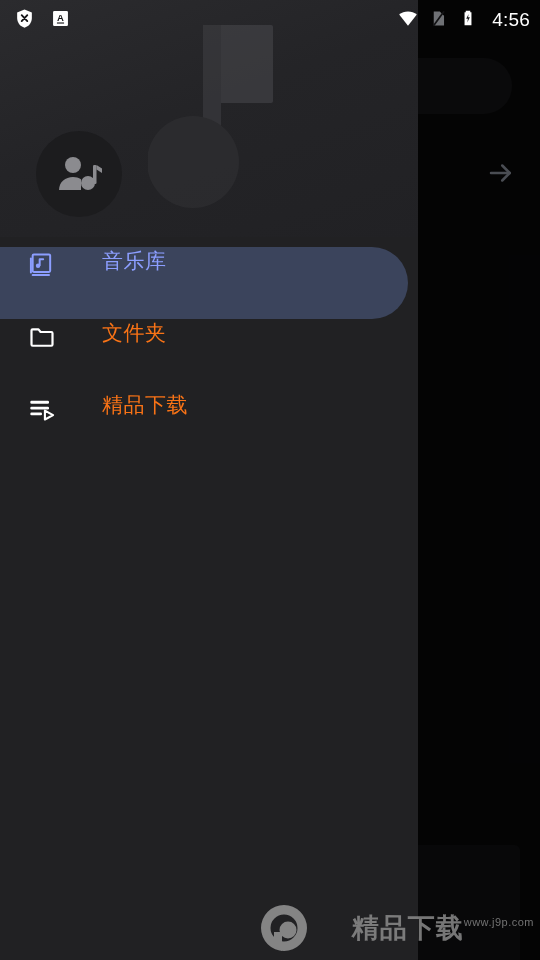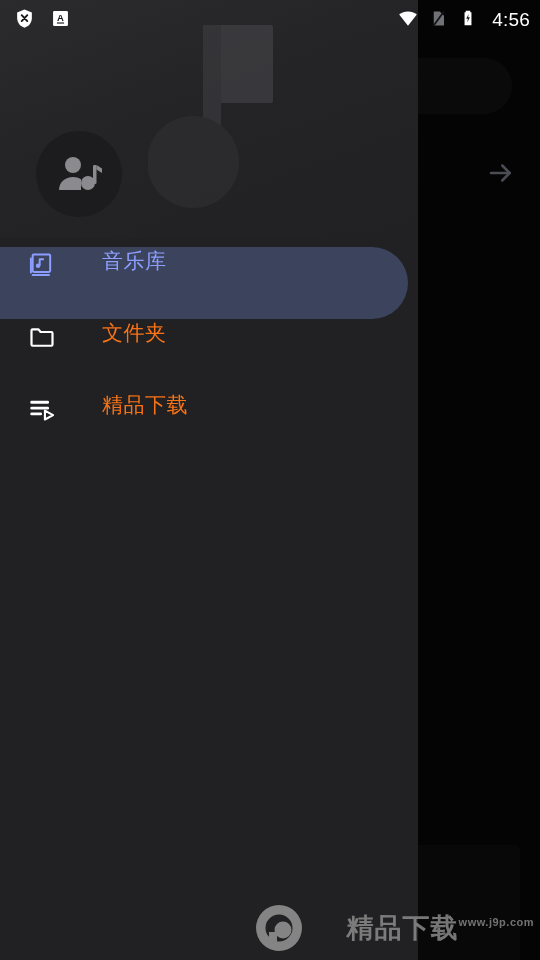--- a/index.html
+++ b/index.html
@@ -125,21 +125,21 @@
     display:flex; align-items:center; gap:6px;
     opacity:.82;
   }
   #wm-logo { width:52px; height:52px; color:#9a9a9a; }
   #wm-text { display:flex; flex-direction:row; line-height:1;margin-left:36px; }
   #wm-title {
     font-size:27px; font-weight:bold; color:#8f8f8f;
     letter-spacing:1px;
   }
   #wm-url {
-    font-size:11px; font-weight:bold; color:#8a8a8a;
+    font-size:11px; font-weight:normal; color:#8a8a8a;
     letter-spacing:.5px; margin-top:2px;
   }
 </style>
 </head>
 <body>
 
 <div id="screen">
 
   <div id="bg-content">
     <div id="bg-searchbar"></div>

